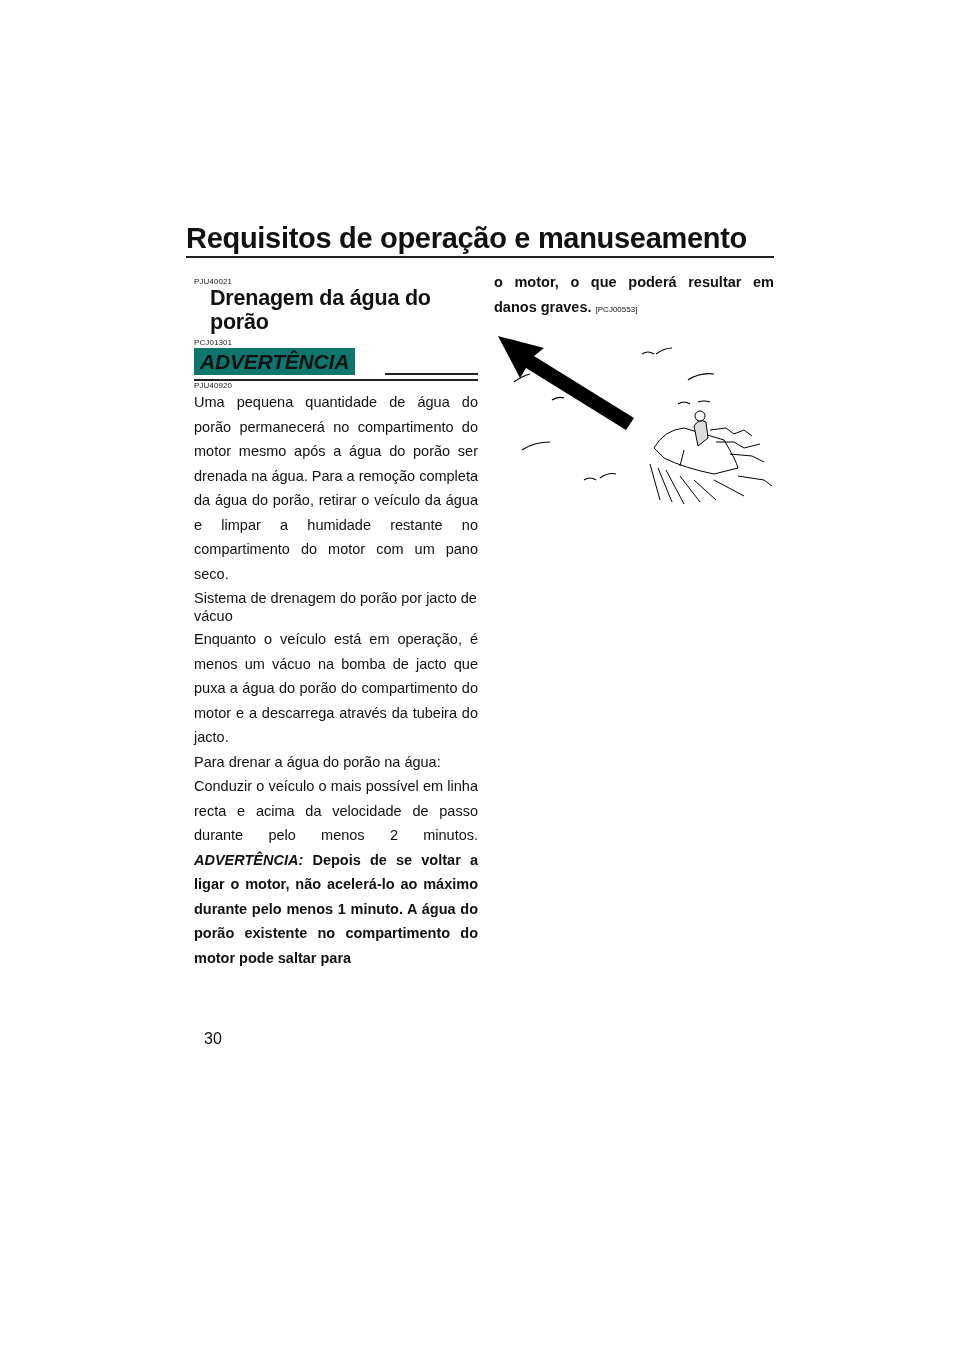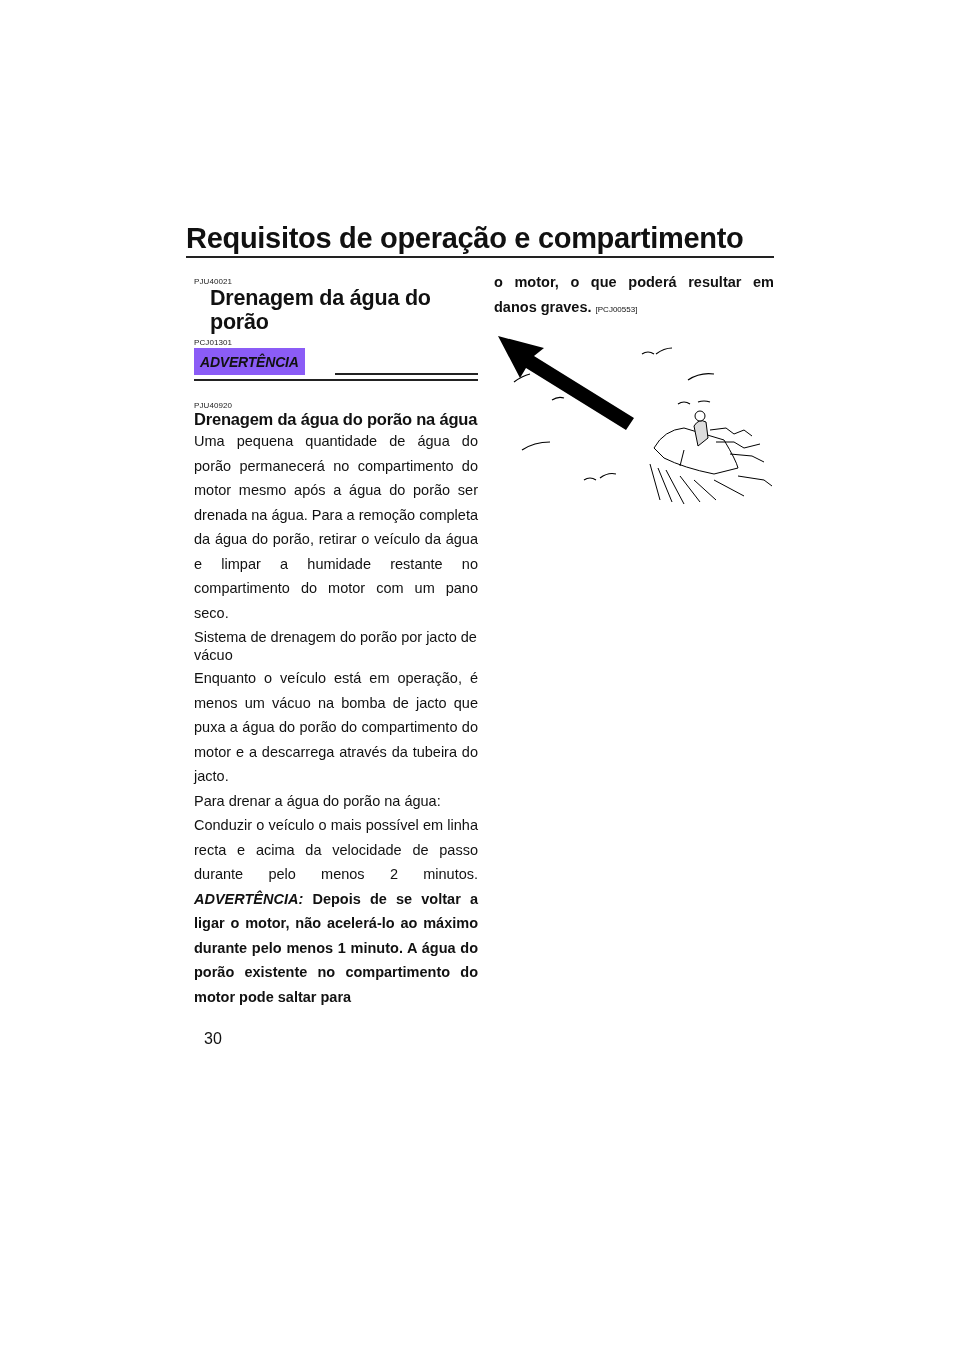--- a/index.html
+++ b/index.html
@@ -5,52 +5,51 @@
   html, body { margin:0; padding:0; }
   body { width:960px; height:1358px; background:#ffffff; position:relative; overflow:hidden;
          font-family:"Liberation Sans", "DejaVu Sans", sans-serif; color:#111; }
   .page-title { position:absolute; left:186px; top:222px; font-size:29px; font-weight:bold; letter-spacing:-0.3px; margin:0; white-space:nowrap; }
   .title-rule { position:absolute; left:186px; top:256px; width:588px; height:2px; background:#222; }
   .code { font-size:8px; color:#222; letter-spacing:0.1px; }
   .col-left { position:absolute; left:194px; top:277px; width:284px; }
   .col-right { position:absolute; left:494px; top:270px; width:280px; }
   .h1 { font-size:21.5px; font-weight:bold; margin:0 0 4px 16px; line-height:24px; letter-spacing:-0.2px; }
   .warn-row { display:flex; align-items:flex-end; margin-top:1px; }
-  .warn-label { background:#8b5cf6; font-style:italic; font-weight:bold; font-size:14px; padding:3px 6px 2px 6px; line-height:22px; letter-spacing:-0.2px; }
+  .warn-label { background:#0f766e; font-style:italic; font-weight:bold; font-size:21px; padding:3px 6px 2px 6px; line-height:22px; letter-spacing:-0.2px; }
   .warn-line { flex:1; height:2px; background:#222; margin-left:30px; margin-bottom:0px; }
   .warn-text { font-weight:bold; font-size:14.5px; line-height:24.5px; text-align:justify; margin:6px 0 6px 0; }
   .warn-end { height:2px; background:#222; margin-top:4px; }
   .h2 { font-size:16.5px; font-weight:bold; margin:0; line-height:19px; letter-spacing:-0.2px; }
   .p { font-size:14.5px; line-height:24.5px; text-align:justify; margin:0; }
   .h3 { font-size:14.5px; font-weight:normal; line-height:17.5px; margin:4px 0 2px 0; }
   .u { font-size:14.5px; line-height:24.5px; }
   .b { font-weight:bold; }
   .bi { font-weight:bold; font-style:italic; }
   .ref { font-size:8px; font-weight:normal; }
   .illustration { position:absolute; left:494px; top:330px; width:286px; height:180px; }
   .page-number { position:absolute; left:204px; top:1030px; font-size:16px; }
 </style>
 </head>
 <body>
 
-<h1 class="page-title">Requisitos de operação e compartimento</h1>
+<h1 class="page-title">Requisitos de operação e manuseamento</h1>
 <div class="title-rule"></div>
 
 <div class="col-left">
   <div class="code">PJU40021</div>
   <div class="h1">Drenagem da água do porão</div>
   <div class="code">PCJ01301</div>
   <div class="warn-row">
     <span class="warn-label">ADVERTÊNCIA</span>
     <span class="warn-line"></span>
   </div>
   <div class="warn-end"></div>
 
-  <div class="code" style="margin-top:20px">PJU40920</div>
-  <div class="h2">Drenagem da água do porão na água</div>
+  <div class="code" style="margin-top:0">PJU40920</div>
   <p class="p">Uma pequena quantidade de água do porão permanecerá no compartimento do motor mesmo após a água do porão ser drenada na água. Para a remoção completa da água do porão, retirar o veículo da água e limpar a humidade restante no compartimento do motor com um pano seco.</p>
   <div class="h3">Sistema de drenagem do porão por jacto de vácuo</div>
   <p class="p">Enquanto o veículo está em operação, é menos um vácuo na bomba de jacto que puxa a água do porão do compartimento do motor e a descarrega através da tubeira do jacto.</p>
   <div class="u">Para drenar a água do porão na água:</div>
   <p class="p">
     <span>Conduzir o veículo o mais possível em linha recta e acima da velocidade de passo durante pelo menos 2 minutos.</span>
     <span class="bi">ADVERTÊNCIA:</span>
     <span class="b">Depois de se voltar a ligar o motor, não acelerá-lo ao máximo durante pelo menos 1 minuto. A água do porão existente no compartimento do motor pode saltar para</span>
   </p>
 </div>

